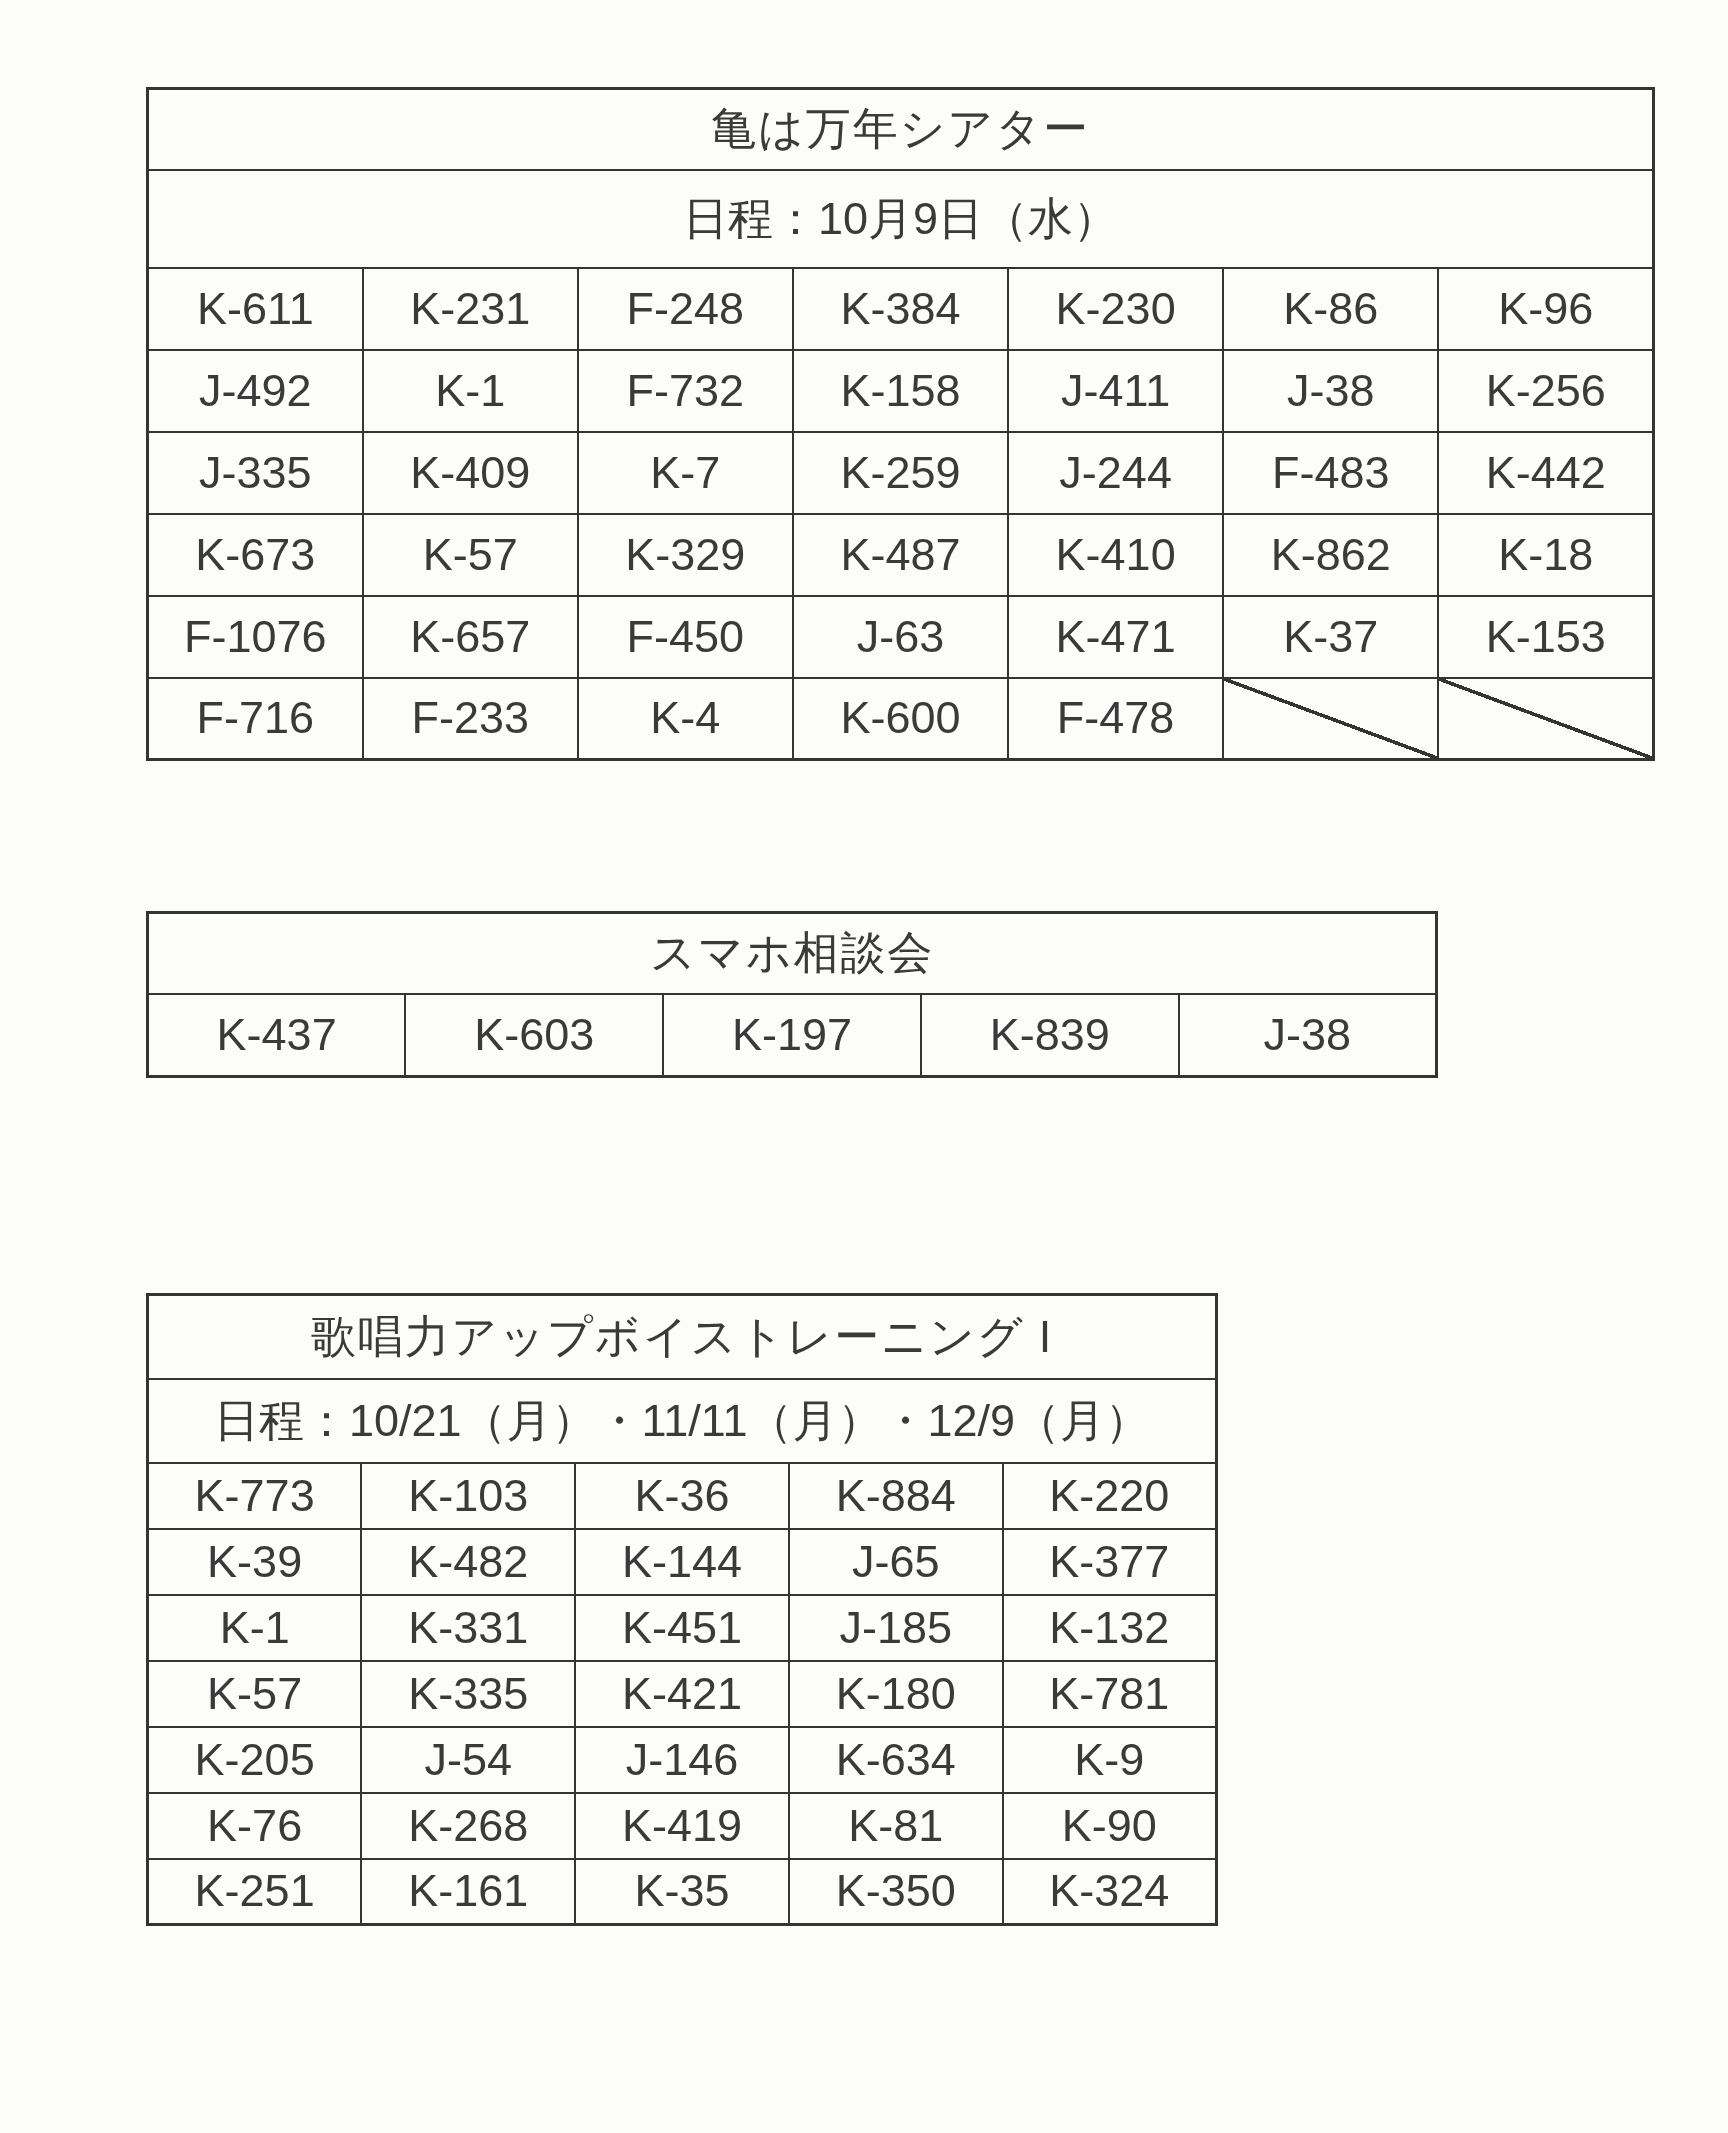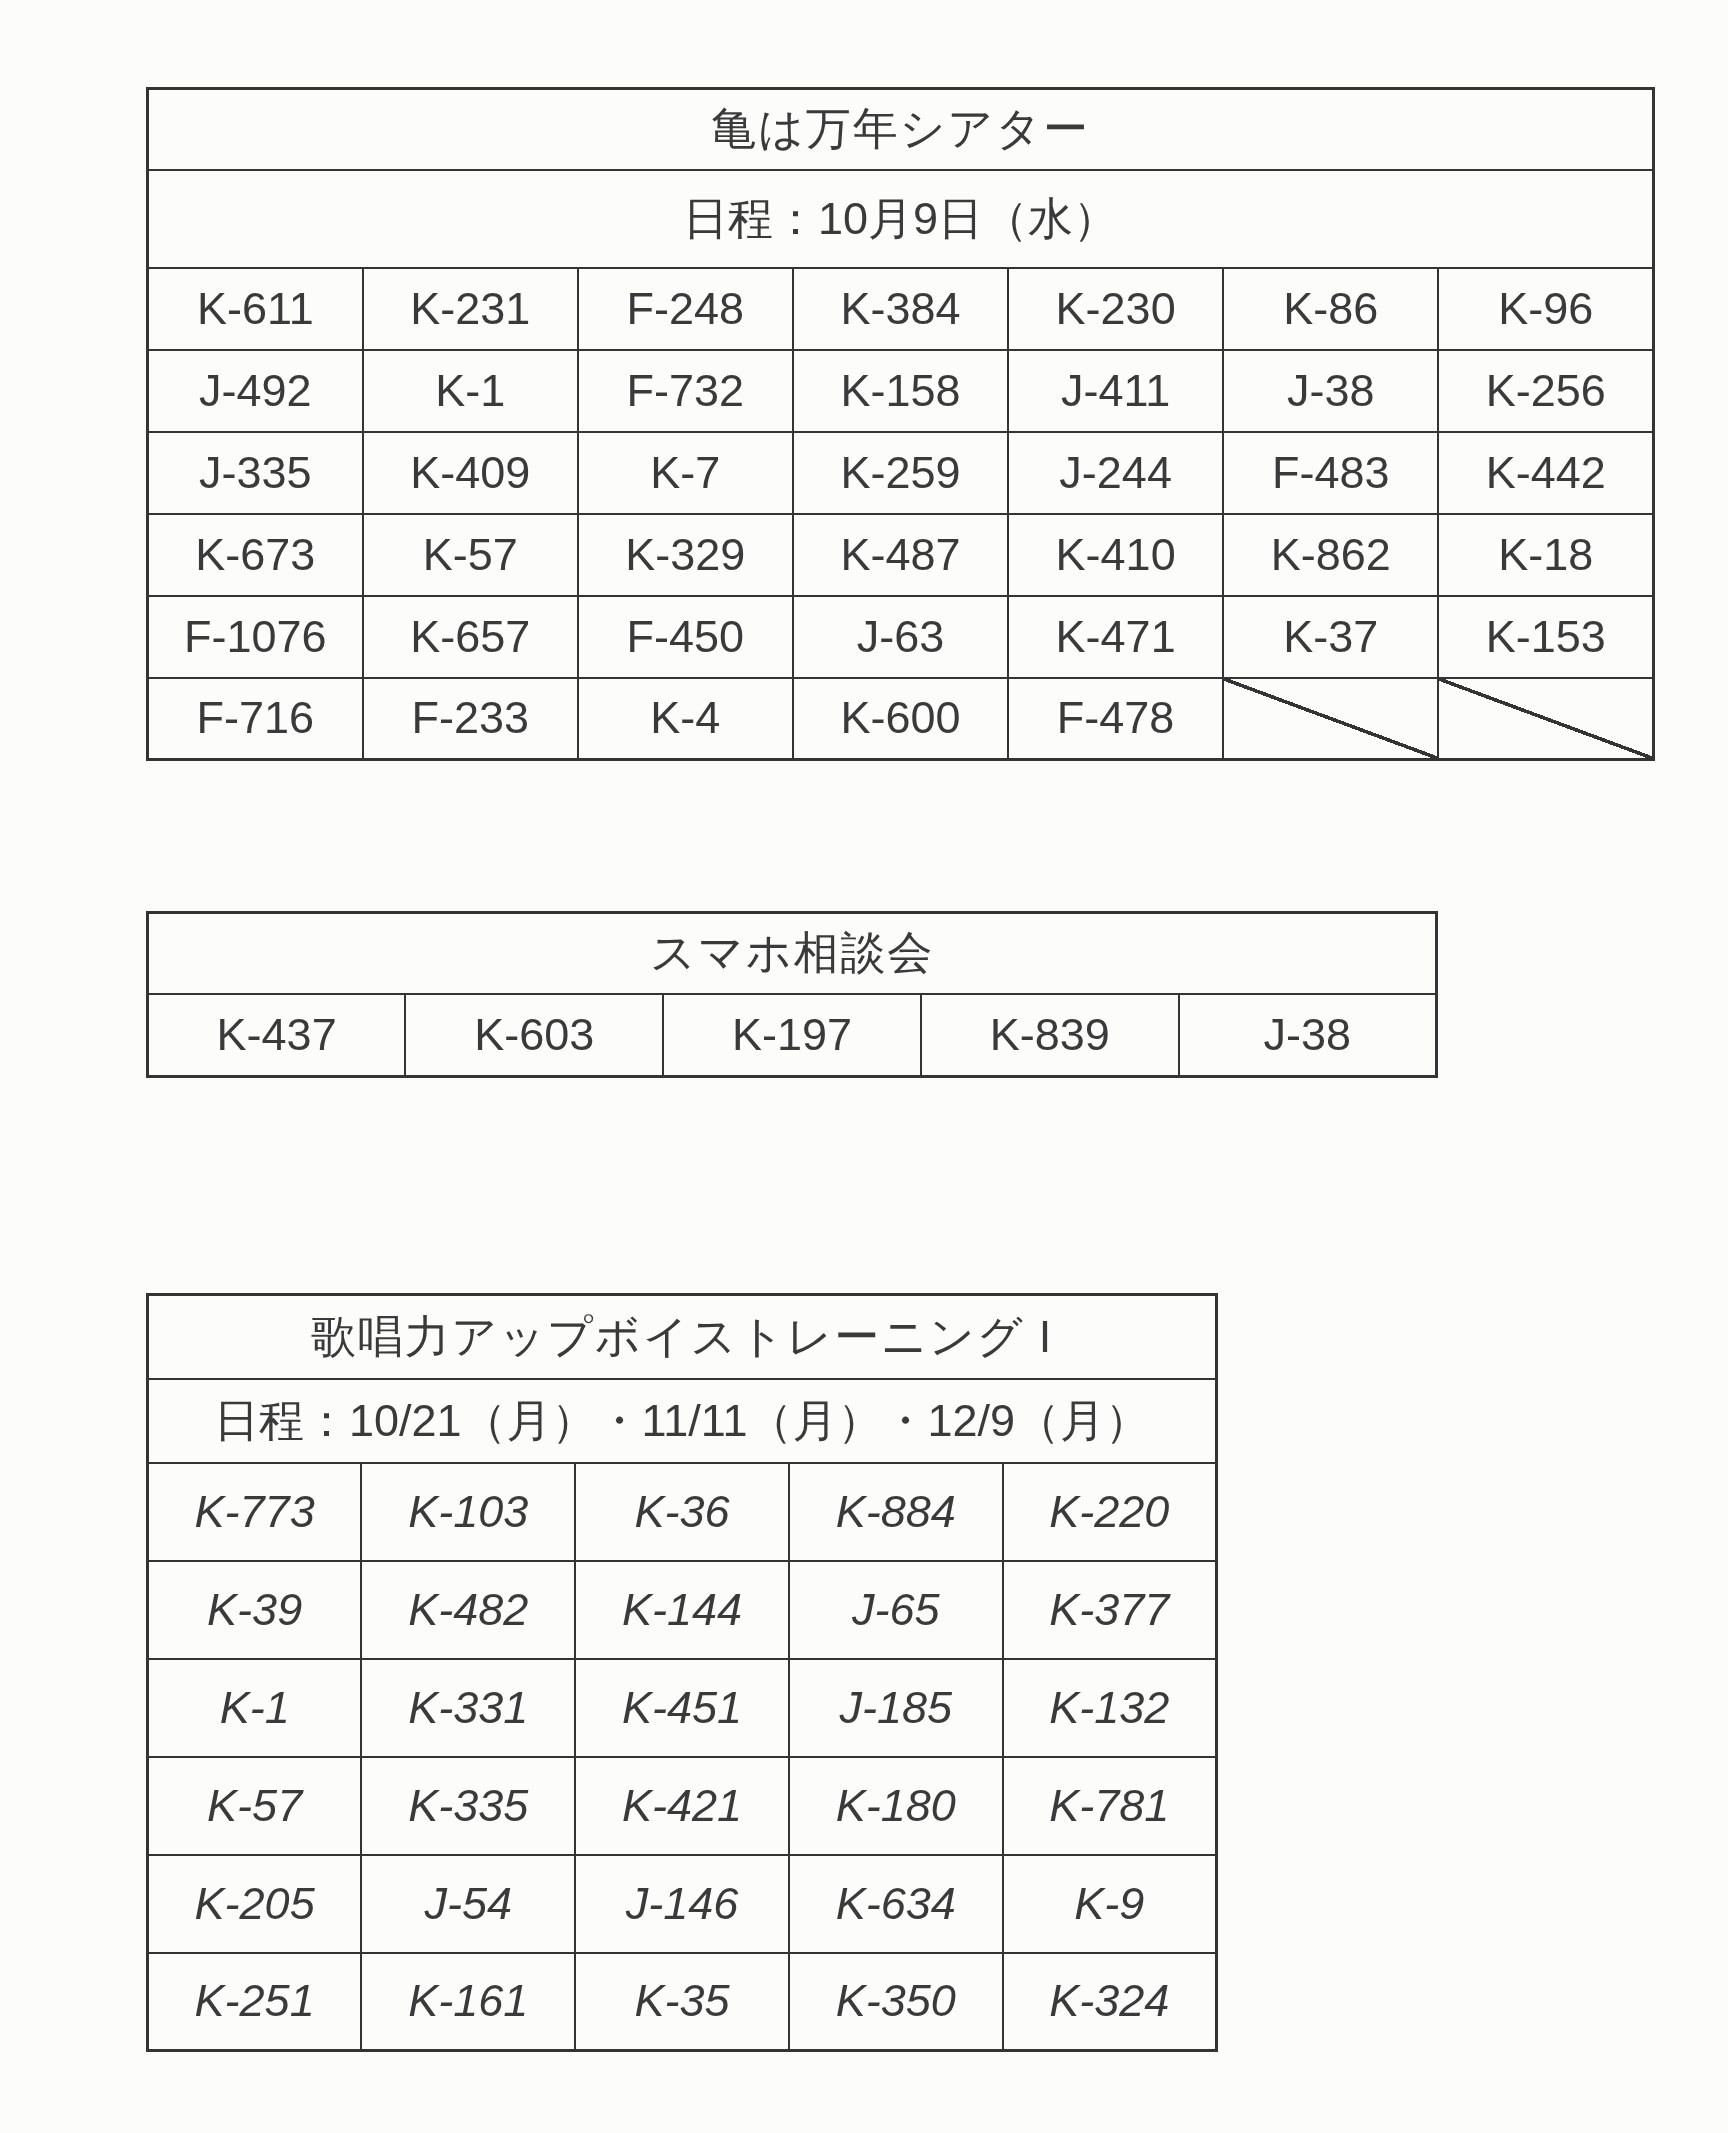--- a/index.html
+++ b/index.html
@@ -48,21 +48,21 @@
   #t1 tr.data  { height: 82px; }
   
   #t2 { left: 146px; top: 911px; width: 1292px; }
   #t2 tr.hdr   { height: 81px; }
   #t2 tr.sub   { height: 82px; }
   #t2 tr.data  { height: 83px; }
   
   #t3 { left: 146px; top: 1293px; width: 1072px; }
   #t3 tr.hdr   { height: 84px; }
   #t3 tr.sub   { height: 84px; }
-  #t3 tr.data  { height: 98px; font-style: italic; }
+  #t3 tr.data  { height: 66px; }
 </style>
 </head>
 <body>
 
 <table class="sched" id="t1">
   <colgroup>
       <col>
       <col>
       <col>
       <col>
@@ -200,20 +200,27 @@
     <td>K-781</td>
   </tr>
   <tr class="data">
     <td>K-205</td>
     <td>J-54</td>
     <td>J-146</td>
     <td>K-634</td>
     <td>K-9</td>
   </tr>
   <tr class="data">
+    <td>K-76</td>
+    <td>K-268</td>
+    <td>K-419</td>
+    <td>K-81</td>
+    <td>K-90</td>
+  </tr>
+  <tr class="data">
     <td>K-251</td>
     <td>K-161</td>
     <td>K-35</td>
     <td>K-350</td>
     <td>K-324</td>
   </tr>
 </tbody>
   </table>
 
 

